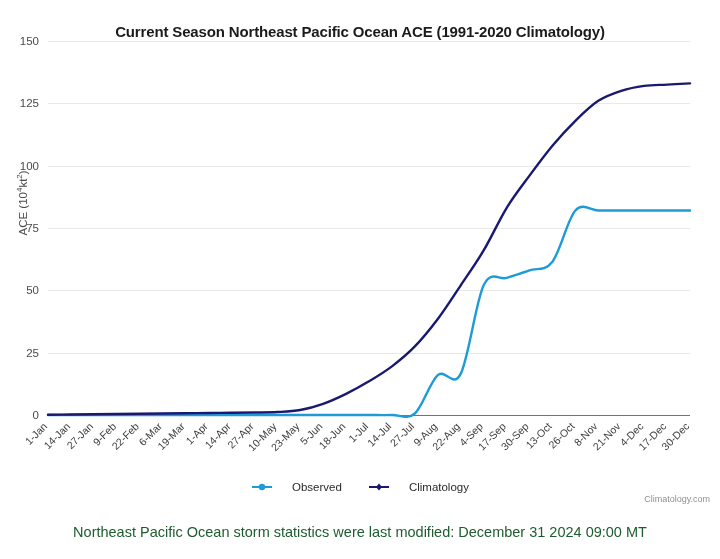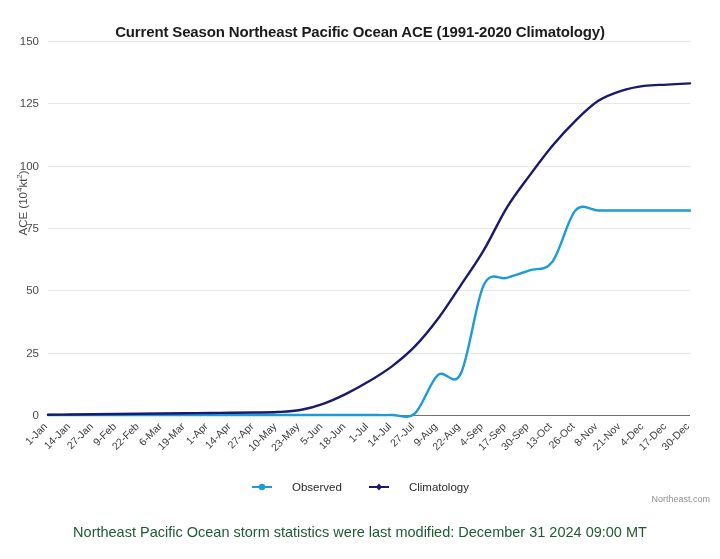--- a/index.html
+++ b/index.html
@@ -197,16 +197,16 @@
     </div>
     <div class="legend-item">
       <svg class="legend-symbol" width="22" height="12">
         <line x1="1" y1="6" x2="21" y2="6" stroke="#191970" stroke-width="2"></line>
         <path d="M11 2.6 L14 6 L11 9.4 L8 6 Z" fill="#191970"></path>
       </svg>
       <span>Climatology</span>
     </div>
   </div>
 
-  <div id="credits">Northeast.com</div>
+  <div id="credits">Climatology.com</div>
 </div>
 
 <div id="footer-note">Northeast Pacific Ocean storm statistics were last modified: December 31 2024 09:00 MT</div>
 
 </body></html>

